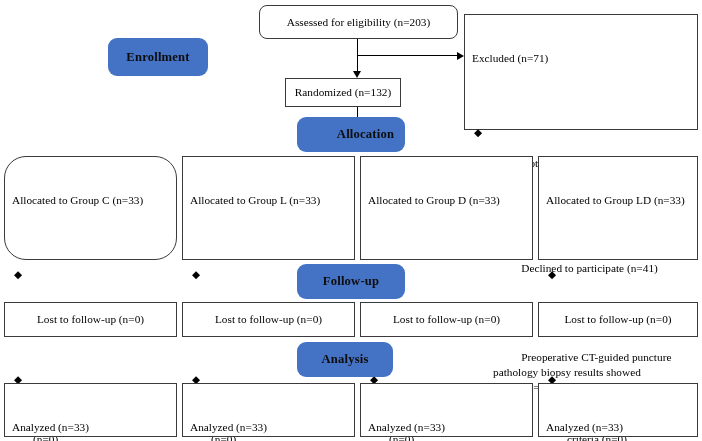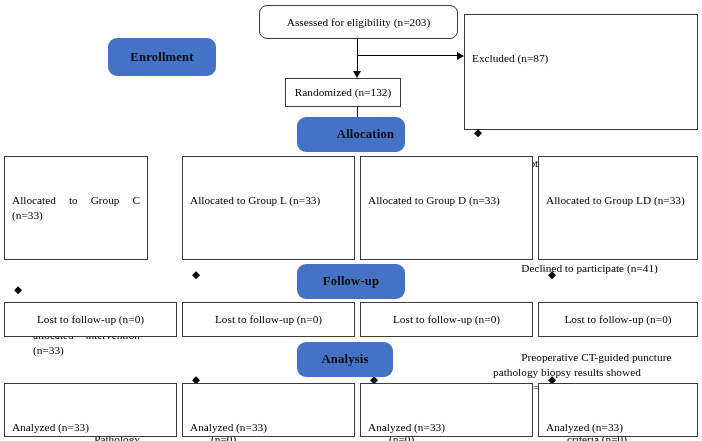--- a/index.html
+++ b/index.html
@@ -98,31 +98,31 @@
     border-top: 4.5px solid transparent;
     border-bottom: 4.5px solid transparent;
     border-left: 7px solid #000000;
   }
 </style>
 </head>
 <body>
 
 <div id="page">
 
-  <div class="pill" style="left:108px; top:38px; width:108px; height:38px;">
+  <div class="pill" style="left:108px; top:38px; width:100px; height:38px;">
     <span>Enrollment</span>
   </div>
 
   <div class="box box-center" style="left:259px; top:5px; width:199px; height:34px;border-radius:8px;">
     <span class="txt">Assessed for eligibility (n=203)</span>
   </div>
 
   <div class="box box-pad" style="left:464px; top:14px; width:234px; height:116px;">
     <div class="txt">
-      <span class="lead">Excluded (n=87)</span>
+      <span class="lead">Excluded (n=71)</span>
       <ul class="bullets">
         <li>
           <span class="dia">◆</span>
           <span>Not meeting inclusion criteria (n=27)</span>
         </li>
         <li>
           <span class="dia">◆</span>
           <span>Declined to participate (n=41)</span>
         </li>
         <li>
@@ -141,21 +141,21 @@
   <div class="arrow-down" style="left:353px; top:71px;"></div>
   <div class="ln hline" style="left:357px; top:55px; width:101px;"></div>
   <div class="arrow-right" style="left:457px; top:51.5px;"></div>
 
   <div class="ln vline" style="left:357px; top:107px; height:13px;"></div>
 
   <div class="pill" style="left:297px; top:117px; width:108px; height:35px;padding-left:29px;">
     <span>Allocation</span>
   </div>
 
-  <div class="box box-pad" style="left:4px; top:156px; width:144px; height:104px;">
+  <div class="box box-pad" style="left:4px; top:156px; width:173px; height:104px;border-radius:22px;">
     <div class="txt txt-just">
       <span class="lead">Allocated to Group C (n=33)</span>
       <ul class="bullets">
         <li>
           <span class="dia">◆</span>
           <span>Received allocated intervention (n=33)</span>
         </li>
         <li>
           <span class="dia">◆</span>
           <span>Pathology biopsy not meeting inclusion criteria (n=0)</span>

